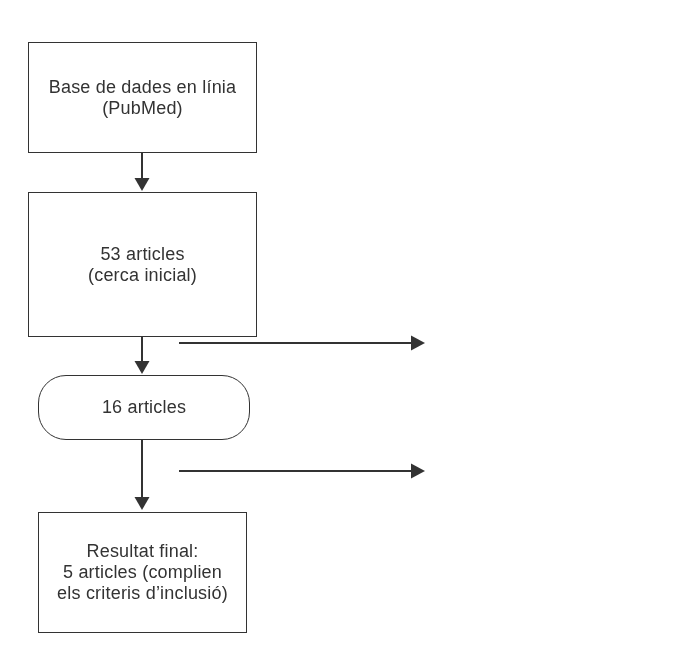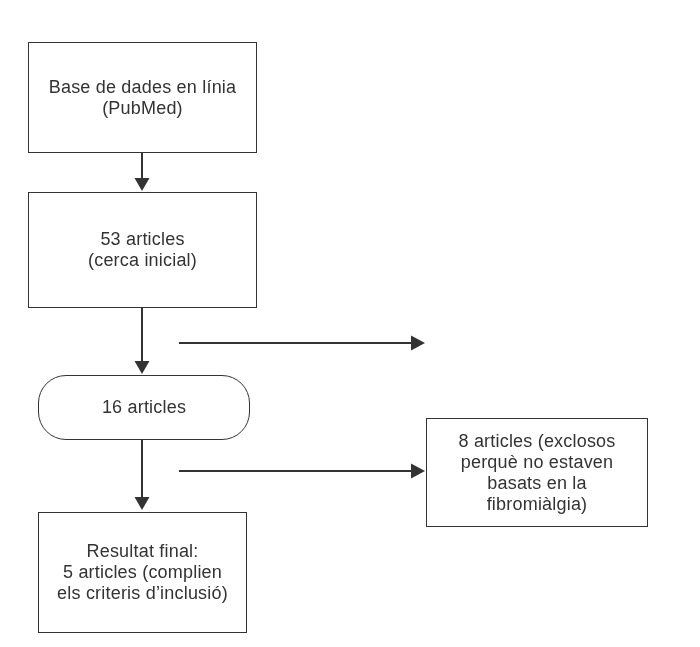--- a/index.html
+++ b/index.html
@@ -44,21 +44,21 @@
     font-size: 18px;
     line-height: 21px;
     letter-spacing: 0.2px;
   }
   .box-text {
     white-space: pre-line;
     padding: 0 6px;
   }
   
   .box-source         { left: 28px;  top: 17px;  width: 229px; height: 111px; margin-top: 25px; }
-  .box-initial        { left: 28px;  top: 192px; width: 229px; height: 116px; }
+  .box-initial        { left: 28px;  top: 192px; width: 229px; height: 145px; }
   .box-screened       { left: 38px;  top: 375px; width: 212px; height: 65px; border-radius: 28px;  }
   .box-excluded-type  { left: 426px; top: 288px; width: 222px; height: 109px; }
   .box-excluded-topic { left: 426px; top: 418px; width: 222px; height: 109px; }
   .box-final          { left: 38px;  top: 512px; width: 209px; height: 121px; }
 </style>
 </head>
 <body>
 
 <div class="canvas">
 
@@ -98,26 +98,20 @@
   <div class="box box-initial">
     <span class="box-text">53 articles
 (cerca inicial)</span>
   </div>
 
 
   <div class="box box-screened">
     <span class="box-text">16 articles</span>
   </div>
 
-  <div class="box box-excluded-topic">
-    <span class="box-text">8 articles (exclosos
-perquè no estaven
-basats en la
-fibromiàlgia)</span>
-  </div>
 
   <div class="box box-final">
     <span class="box-text">Resultat final:
 5 articles (complien
 els criteris d’inclusió)</span>
   </div>
 
 </div>
 
 </body></html>

